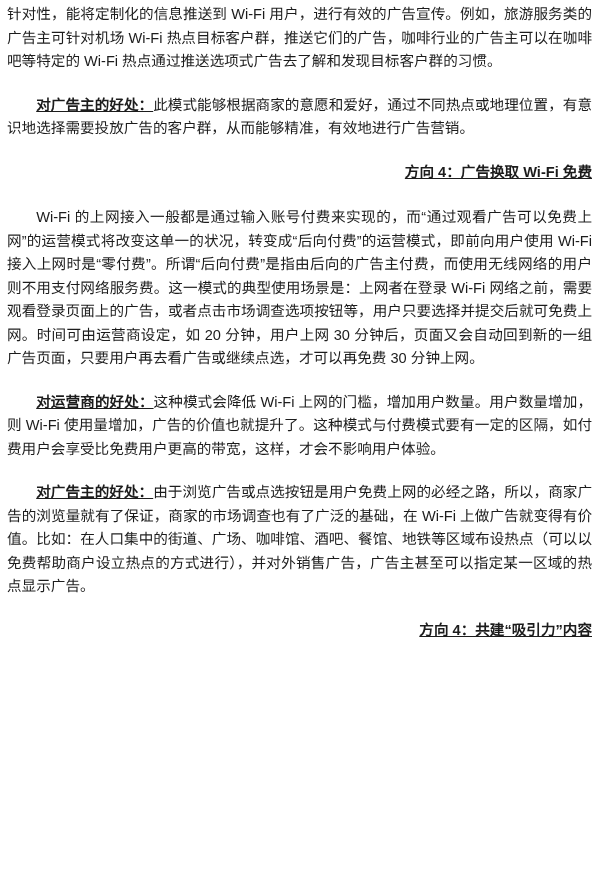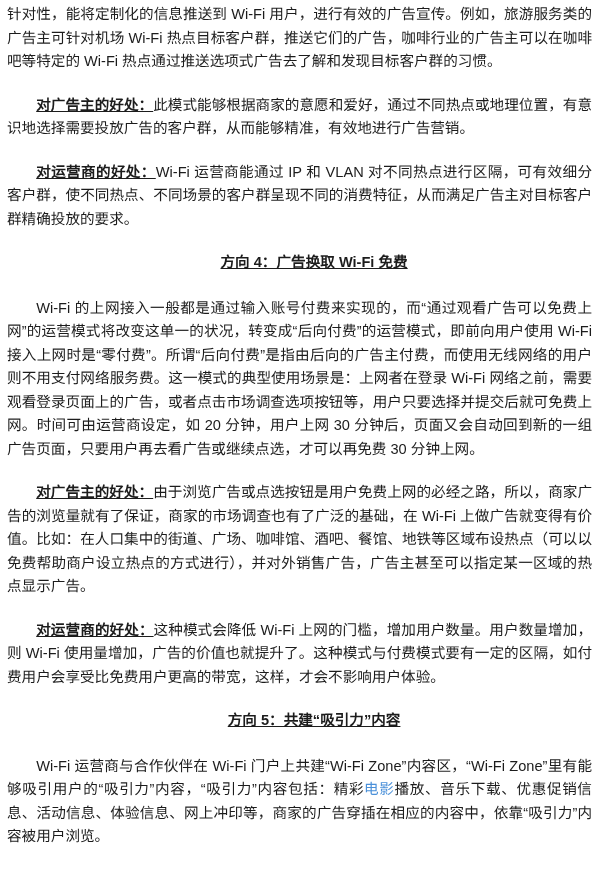--- a/index.html
+++ b/index.html
@@ -23,21 +23,21 @@
     color: var(--text-color, #1c1c1c);
     text-align: justify;
     text-justify: inter-ideograph;
   }
   .doc-page p {
     margin: 0 0 20px 0;
   }
   .doc-page p.heading {
     margin: 10px 0 22px 0;
     font-weight: bold;
-    text-align: center;
+    text-align: right;
     text-indent: 2em;
   }
   .doc-page p.indent {
     text-indent: 2em;
   }
   .bold {
     font-weight: bold;
     text-decoration: underline;
   }
   a.link {
@@ -45,20 +45,18 @@
     text-decoration: none;
     cursor: pointer;
   }
 </style>
 </head>
 <body style="background: rgb(255, 255, 255);">
 
 <main class="doc-page" id="doc">
     <p class="para"><span>针对性，能将定制化的信息推送到 Wi-Fi 用户，进行有效的广告宣传。例如，旅游服务类的广告主可针对机场 Wi-Fi 热点目标客户群，推送它们的广告，咖啡行业的广告主可以在咖啡吧等特定的 Wi-Fi 热点通过推送选项式广告去了解和发现目标客户群的习惯。</span></p>
     <p class="para indent"><span class="bold">对广告主的好处：</span><span>此模式能够根据商家的意愿和爱好，通过不同热点或地理位置，有意识地选择需要投放广告的客户群，从而能够精准，有效地进行广告营销。</span></p>
-    <p class="para indent"><span class="bold">对运营商的好处：</span><span>Wi-Fi 运营商能通过 IP 和 VLAN 对不同热点进行区隔，可有效细分客户群，使不同热点、不同场景的客户群呈现不同的消费特征，从而满足广告主对目标客户群精确投放的要求。</span></p>
     <p class="heading"><span class="bold">方向 4：广告换取 Wi-Fi 免费</span></p>
     <p class="para indent"><span>Wi-Fi 的上网接入一般都是通过输入账号付费来实现的，而“通过观看广告可以免费上网”的运营模式将改变这单一的状况，转变成“后向付费”的运营模式，即前向用户使用 Wi-Fi 接入上网时是“零付费”。所谓“后向付费”是指由后向的广告主付费，而使用无线网络的用户则不用支付网络服务费。这一模式的典型使用场景是：上网者在登录 Wi-Fi 网络之前，需要观看登录页面上的广告，或者点击市场调查选项按钮等，用户只要选择并提交后就可免费上网。时间可由运营商设定，如 20 分钟，用户上网 30 分钟后，页面又会自动回到新的一组广告页面，只要用户再去看广告或继续点选，才可以再免费 30 分钟上网。</span></p>
+    <p class="para indent"><span class="bold">对运营商的好处：</span><span>这种模式会降低 Wi-Fi 上网的门槛，增加用户数量。用户数量增加，则 Wi-Fi 使用量增加，广告的价值也就提升了。这种模式与付费模式要有一定的区隔，如付费用户会享受比免费用户更高的带宽，这样，才会不影响用户体验。</span></p>
     <p class="para indent"><span class="bold">对广告主的好处：</span><span>由于浏览广告或点选按钮是用户免费上网的必经之路，所以，商家广告的浏览量就有了保证，商家的市场调查也有了广泛的基础，在 Wi-Fi 上做广告就变得有价值。比如：在人口集中的街道、广场、咖啡馆、酒吧、餐馆、地铁等区域布设热点（可以以免费帮助商户设立热点的方式进行），并对外销售广告，广告主甚至可以指定某一区域的热点显示广告。</span></p>
-    <p class="para indent"><span class="bold">对运营商的好处：</span><span>这种模式会降低 Wi-Fi 上网的门槛，增加用户数量。用户数量增加，则 Wi-Fi 使用量增加，广告的价值也就提升了。这种模式与付费模式要有一定的区隔，如付费用户会享受比免费用户更高的带宽，这样，才会不影响用户体验。</span></p>
-    <p class="heading"><span class="bold">方向 5：共建“吸引力”内容</span></p>
-    <p class="para indent"><span>Wi-Fi 运营商与合作伙伴在 Wi-Fi 门户上共建“Wi-Fi Zone”内容区，“Wi-Fi Zone”里有能够吸引用户的“吸引力”内容，“吸引力”内容包括：精彩</span><a class="link" href="#">电影</a><span>播放、音乐下载、优惠促销信息、活动信息、体验信息、网上冲印等，商家的广告穿插在相应的内容中，依靠“吸引力”内容被用户浏览。</span></p>
+    <p class="heading"><span class="bold">方向 4：共建“吸引力”内容</span></p>
   </main>
 
 </body></html>

